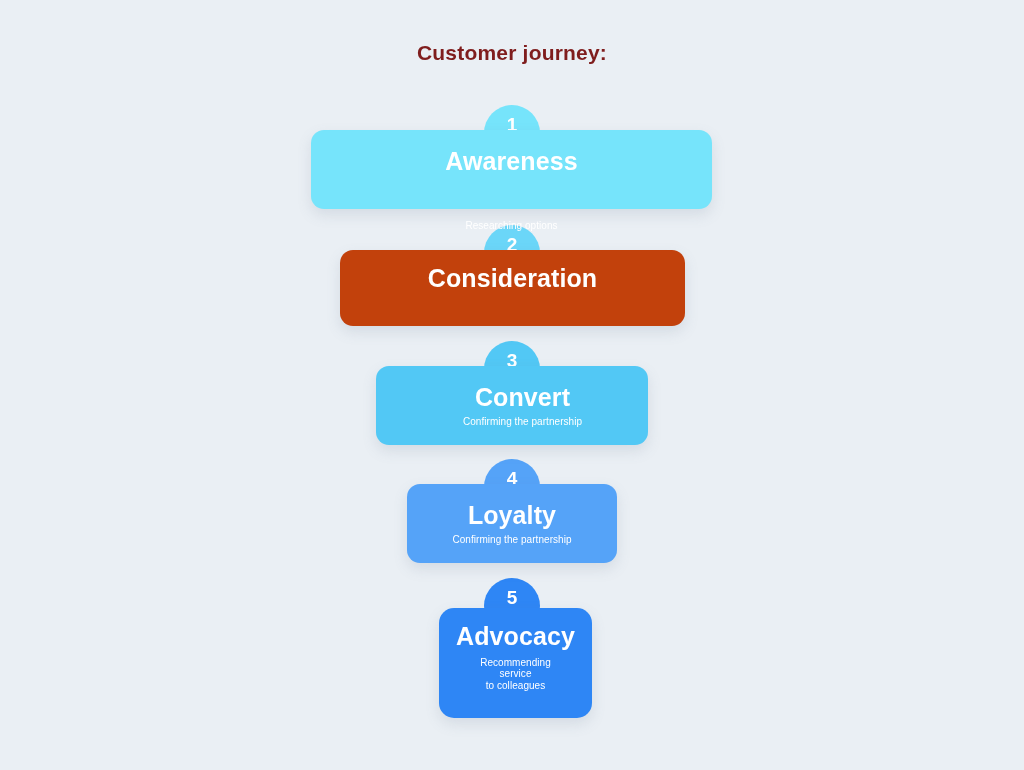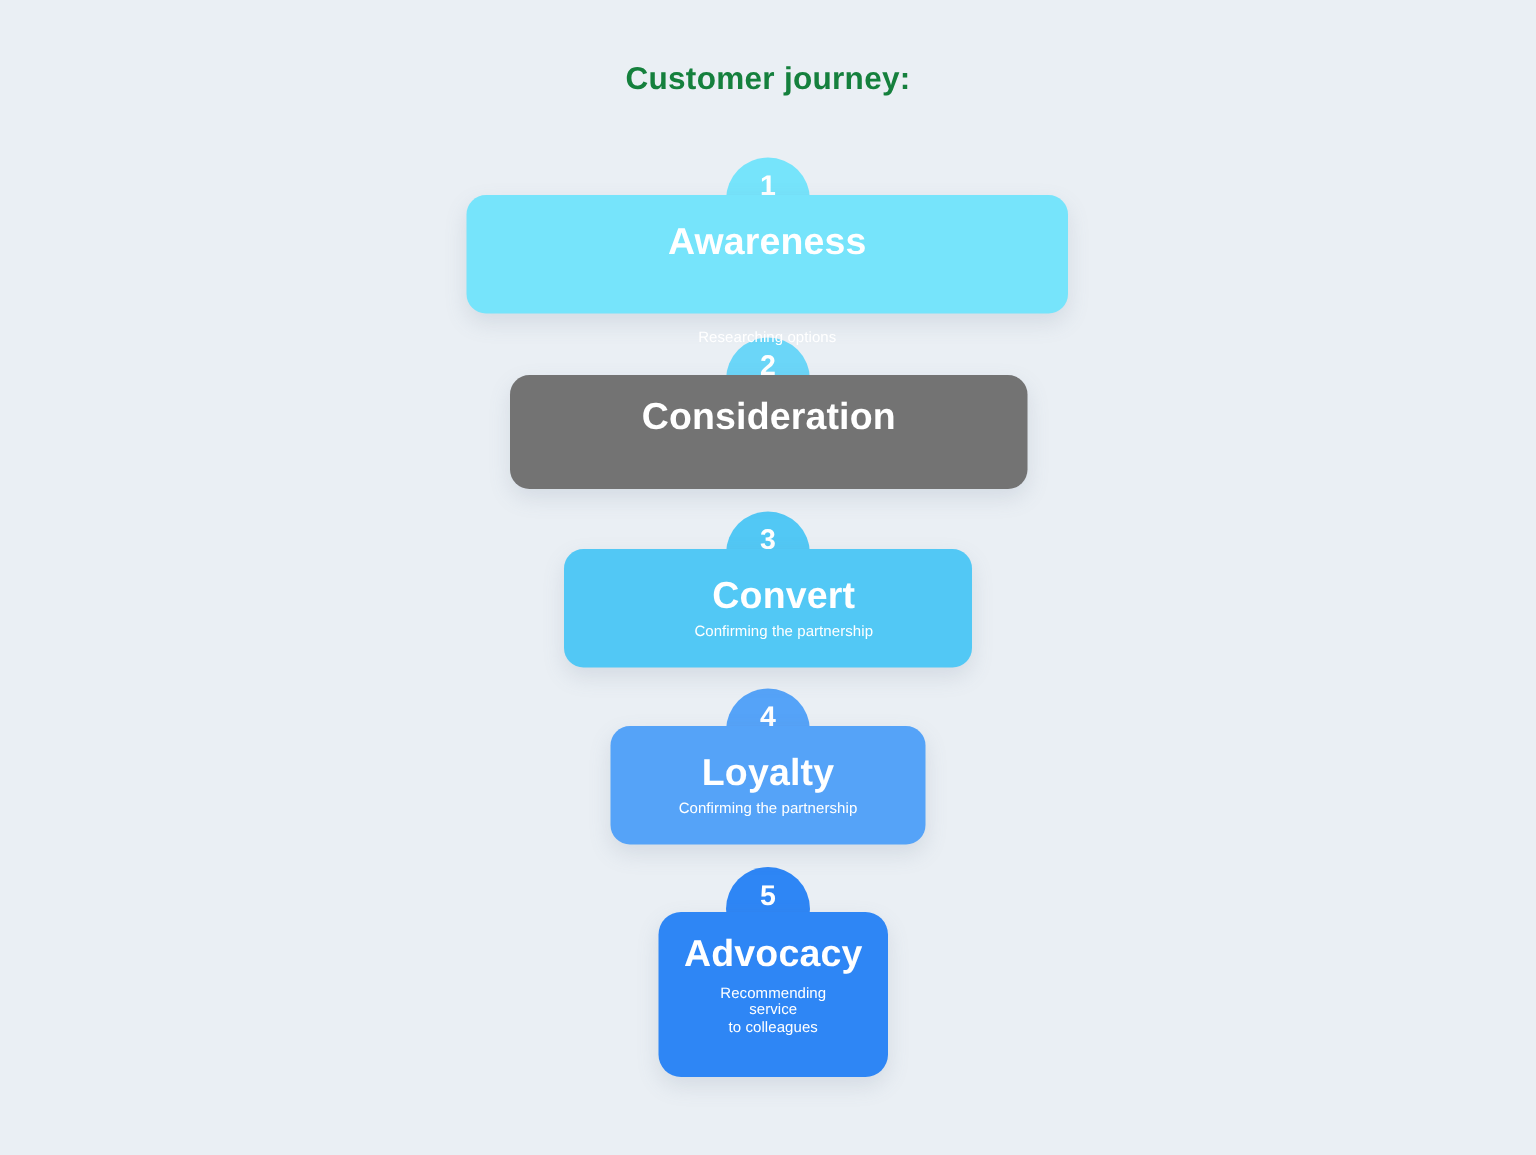--- a/index.html
+++ b/index.html
@@ -146,33 +146,33 @@
     padding-top: 15px;
     border-radius: 15px;
   }
   #stage-5 .stage-desc { margin-top: 6px; text-align: center; }
 </style>
 </head>
 <body style="background: rgb(234, 239, 244);">
 
 <div id="funnel-root">
 
-  <div id="page-title" style="color: #15803d;">Customer journey:</div>
+  <div id="page-title" style="color: #7f1d1d;">Customer journey:</div>
 
   <div class="funnel-stage" id="stage-1">
     <div class="stage-badge" style="background: rgb(118, 228, 251);">1</div>
     <div class="stage-bar" style="background: rgb(118, 228, 251);">
       <div class="stage-name">Awareness</div>
       <div class="stage-desc">Researching options</div>
     </div>
   </div>
 
   <div class="funnel-stage" id="stage-2">
     <div class="stage-badge" style="background: rgb(107, 214, 248);">2</div>
-    <div class="stage-bar" style="background: #737373;">
+    <div class="stage-bar" style="background: #c2410c;">
       <div class="stage-name">Consideration</div>
     </div>
   </div>
 
   <div class="funnel-stage" id="stage-3">
     <div class="stage-badge" style="background: rgb(82, 200, 245);">3</div>
     <div class="stage-bar" style="background: rgb(82, 200, 245); padding-left: 21px;">
       <div class="stage-name">Convert</div>
       <div class="stage-desc">Confirming the partnership</div>
     </div>

